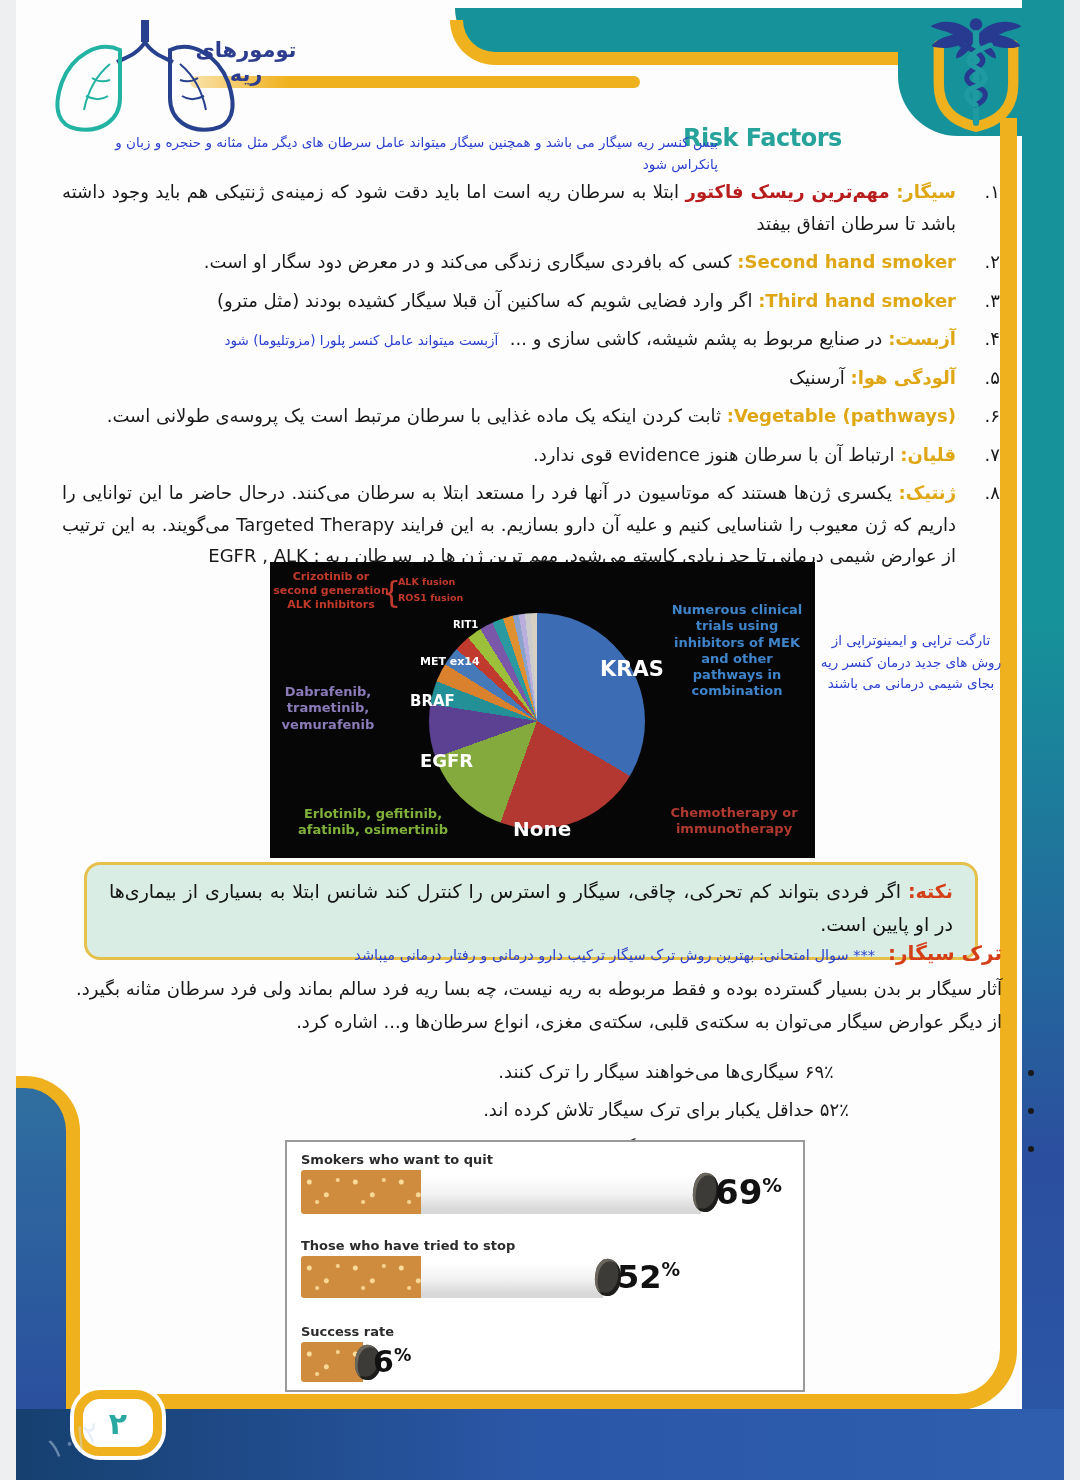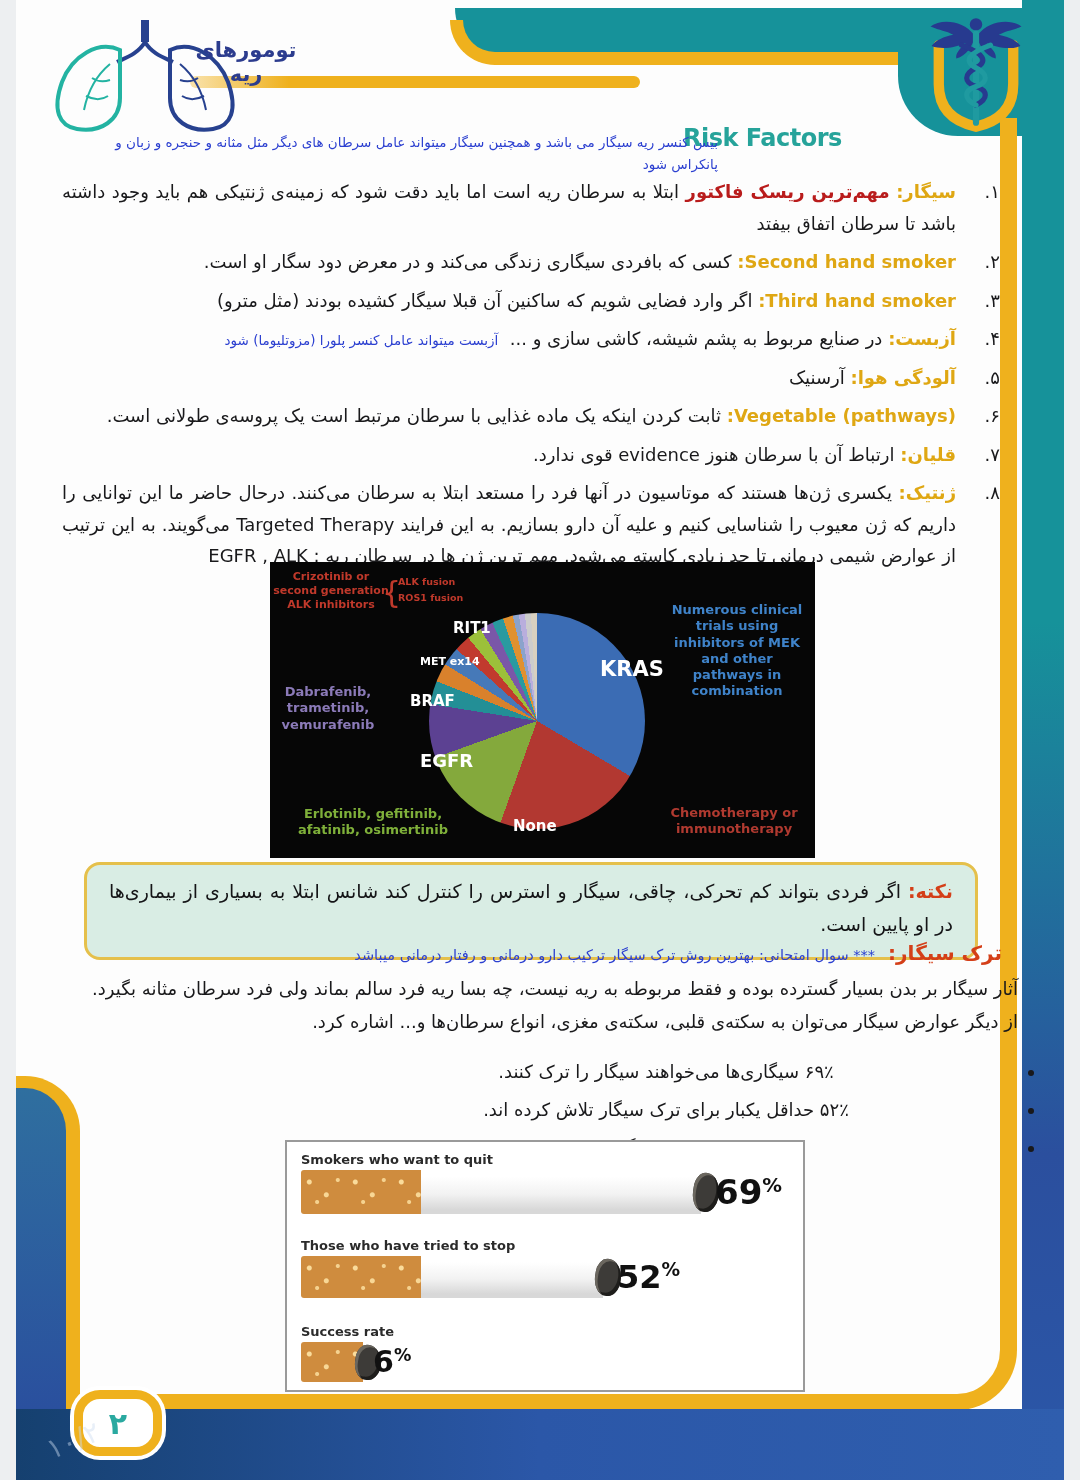--- a/index.html
+++ b/index.html
@@ -49,21 +49,21 @@
   .pie-lab{position:absolute;font-weight:bold;}
   .ann{position:absolute;font-weight:bold;line-height:1.25;text-align:center;}
   .side-note{direction:rtl;text-align:center;color:#2b3fd0;font-size:13.5px;line-height:1.6;z-index:5;}
   
   .note-box{left:84px;top:862px;width:894px;height:98px;background:#d9ede4;border:3px solid #e5c04b;
             border-radius:16px;box-sizing:border-box;padding:10px 22px;direction:rtl;text-align:justify;
             font-size:19px;line-height:1.75;color:#141416;z-index:5;}
   .quit-line{left:150px;top:941px;width:852px;direction:rtl;text-align:right;z-index:5;}
   .quit-label{color:#d43f18;font-weight:bold;font-size:20px;}
   .quit-exam{color:#2b3fd0;font-size:14.5px;margin-right:8px;}
-  .para{left:78px;top:972px;width:940px;direction:rtl;text-align:justify;font-size:18px;line-height:1.85;
+  .para{left:62px;top:972px;width:940px;direction:rtl;text-align:justify;font-size:18px;line-height:1.85;
         color:#19191b;z-index:5;}
   .bullets{left:300px;top:1042px;width:700px;direction:rtl;margin:16px;padding-right:24px;z-index:5;text-align:center;}
   .bullets li{font-size:18px;line-height:1.55;margin-bottom:10px;color:#19191b;}
   
   .cig-chart{left:285px;top:1140px;width:520px;height:252px;background:#fff;border:2px solid #9a9a9a;
              box-sizing:border-box;z-index:5;}
   .cig-label{position:absolute;font-size:13px;font-weight:bold;color:#2b2b2b;}
   .cig{position:absolute;display:flex;border-radius:3px;}
   .cig-filter{width:120px;background:#cf8c3e;border-radius:3px 0 0 3px;position:relative;overflow:hidden;}
   .cig-filter:after{content:"";position:absolute;inset:0;
@@ -149,35 +149,36 @@
       </div>
     <div class="item">
         <span class="num">۸.</span>
       <span class="body"><span class="lbl-amber">ژنتیک:</span> <span>یکسری ژن‌ها هستند که موتاسیون در آنها فرد را مستعد ابتلا به سرطان می‌کنند. درحال حاضر ما این توانایی را داریم که ژن معیوب را شناسایی کنیم و علیه آن دارو بسازیم. به این فرایند Targeted Therapy می‌گویند. به این ترتیب از عوارض شیمی درمانی تا حد زیادی کاسته می‌شود. مهم ترین ژن ها در سرطان ریه : EGFR , ALK</span></span>
       </div>
   </div>
 
   <div class="abs pie-fig">
     <div class="pie" style="background: conic-gradient(rgb(59, 108, 180) 0%, rgb(59, 108, 180) 33.5%, rgb(178, 56, 49) 33.5%, rgb(178, 56, 49) 55.5%, rgb(132, 169, 60) 55.5%, rgb(132, 169, 60) 69.5%, rgb(92, 65, 146) 69.5%, rgb(92, 65, 146) 77.5%, rgb(35, 143, 150) 77.5%, rgb(35, 143, 150) 81%, rgb(217, 129, 44) 81%, rgb(217, 129, 44) 83.8%, rgb(70, 121, 184) 83.8%, rgb(70, 121, 184) 86.6%, rgb(193, 58, 46) 86.6%, rgb(193, 58, 46) 89%, rgb(156, 192, 58) 89%, rgb(156, 192, 58) 91.2%, rgb(122, 87, 168) 91.2%, rgb(122, 87, 168) 93.2%, rgb(42, 154, 160) 93.2%, rgb(42, 154, 160) 94.9%, rgb(224, 145, 47) 94.9%, rgb(224, 145, 47) 96.4%, rgb(139, 163, 204) 96.4%, rgb(139, 163, 204) 97.3%, rgb(185, 174, 221) 97.3%, rgb(185, 174, 221) 98.2%, rgb(204, 204, 204) 98.2%, rgb(204, 204, 204) 99.1%, rgb(216, 208, 192) 99.1%, rgb(216, 208, 192) 100%);"></div>
     <span class="pie-lab" style="left:330px;top:95px;font-size:21px;">KRAS</span>
-    <span class="pie-lab" style="left:243px;top:255px;font-size:15px;">None</span>
+    <span class="pie-lab" style="left:243px;top:255px;font-size:20px;">None</span>
     <span class="pie-lab" style="left:150px;top:188px;font-size:18px;">EGFR</span>
     <span class="pie-lab" style="left:140px;top:130px;font-size:15px;">BRAF</span>
     <span class="pie-lab" style="left:150px;top:93px;font-size:11px;">MET ex14</span>
-    <span class="pie-lab" style="left:183px;top:57px;font-size:15px;">RIT1</span>
+    <span class="pie-lab" style="left:183px;top:57px;font-size:10px;">RIT1</span>
     <div class="ann" style="left:2px;top:8px;width:118px;color:#c0392b;font-size:11px;">Crizotinib or second generation ALK inhibitors</div>
     <div class="ann" style="left:112px;top:12px;color:#c0392b;font-size:30px;font-weight:normal;">{</div>
     <div class="ann" style="left:128px;top:14px;color:#c0392b;font-size:9.5px;text-align:right;">ALK fusion</div>
     <div class="ann" style="left:128px;top:30px;color:#c0392b;font-size:9.5px;text-align:left;">ROS1 fusion</div>
     <div class="ann" style="left:2px;top:122px;width:112px;color:#8b7ab8;font-size:13px;">Dabrafenib, trametinib, vemurafenib</div>
     <div class="ann" style="left:18px;top:244px;width:170px;color:#7fb03a;font-size:13px;">Erlotinib, gefitinib, afatinib, osimertinib</div>
     <div class="ann" style="left:396px;top:40px;width:142px;color:#3f83c9;font-size:13px;">Numerous clinical trials using inhibitors of MEK and other pathways in combination</div>
     <div class="ann" style="left:388px;top:243px;width:152px;color:#b03a30;font-size:13px;">Chemotherapy or immunotherapy</div>
   </div>
 
+  <div class="abs side-note" style="left:820px;top:630px;width:182px;">تارگت تراپی و ایمینوتراپی از روش های جدید درمان کنسر ریه بجای شیمی درمانی می باشند</div>
 
   <div class="abs note-box">
     <span class="quit-label" style="font-size:19px;">نکته:</span>
     <span>اگر فردی بتواند کم تحرکی، چاقی، سیگار و استرس را کنترل کند شانس ابتلا به بسیاری از بیماری‌ها در او پایین است.</span>
   </div>
 
   <div class="abs quit-line">
     <span class="quit-label">ترک سیگار:</span>
     <span class="quit-exam">*** سوال امتحانی: بهترین روش ترک سیگار ترکیب دارو درمانی و رفتار درمانی میباشد</span>
   </div>

